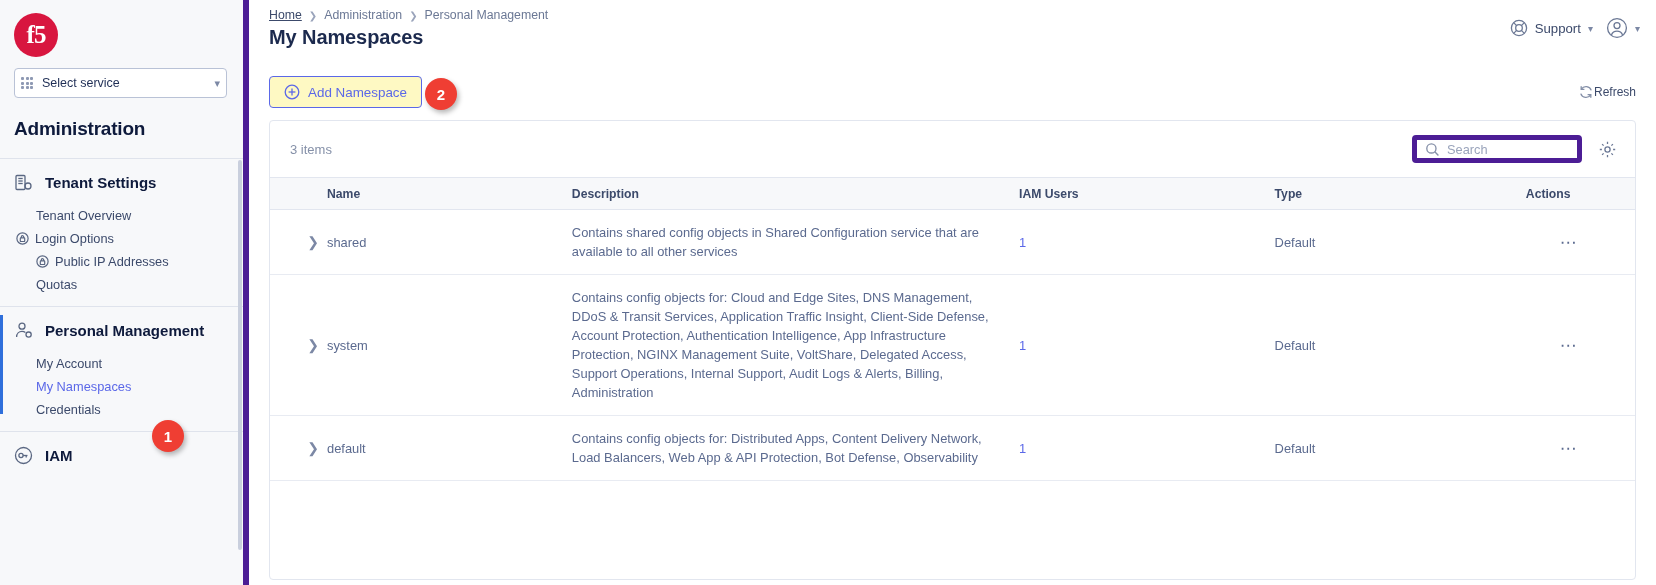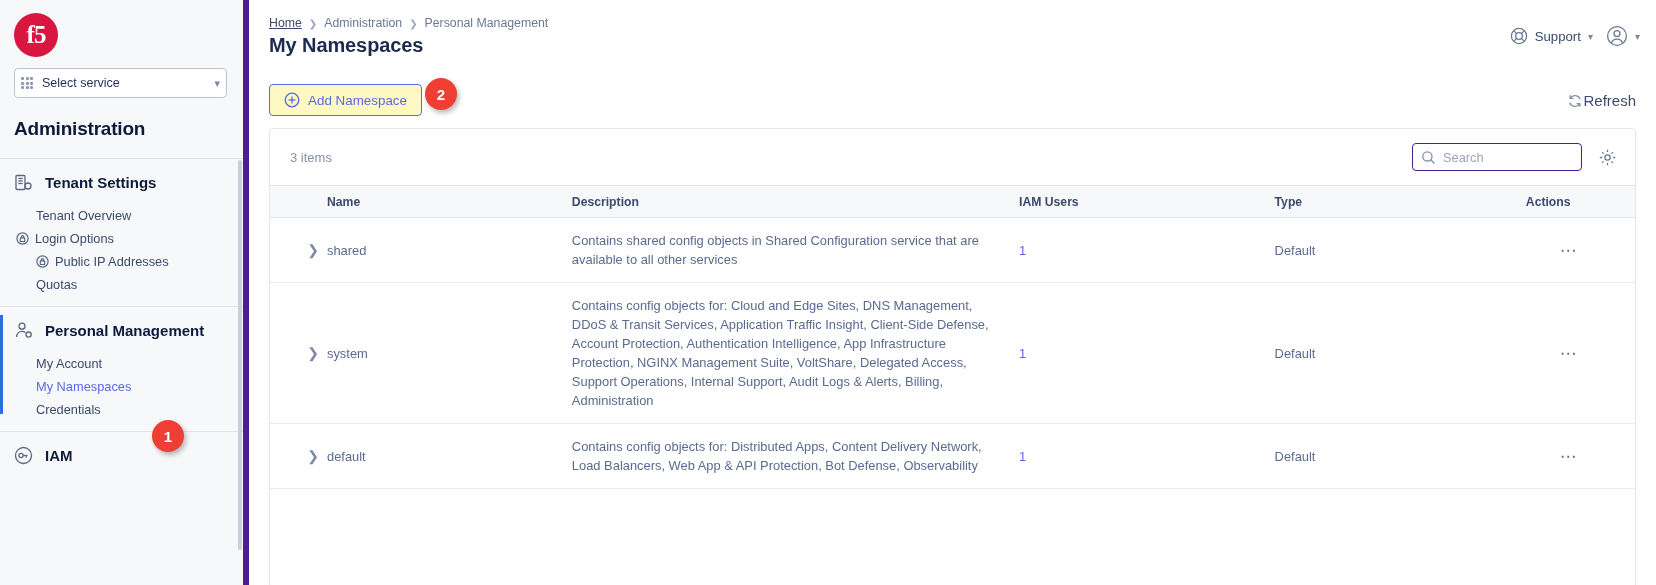--- a/index.html
+++ b/index.html
@@ -72,21 +72,21 @@
   .nav-sub.link-active { color: #5b68e8; }
   .lock-ico { width: 13px; height: 13px; flex: 0 0 13px; color: #5a6782; margin-left: -18px; }
   .nav-sep { height: 1px; background: #dfe3ec; margin: 9px 0 0 0; }
 
   .scroll-track {
     position: absolute; right: 1px; top: 160px; width: 4px; height: 390px;
     background: #c9cfdd; border-radius: 3px;
   }
 
   
-  .main { flex: 1; height: 561px; background: #ffffff; position: relative; margin-top: 8px; }
+  .main { flex: 1; height: 561px; background: #ffffff; position: relative; }
   .topbar {
     height: 62px; display: flex; align-items: flex-start;
     padding: 8px 18px 0 20px; position: relative;
   }
   .crumbs { font-size: 12.3px; color: #6b7895; display: flex; align-items: center; gap: 7px; }
   .crumbs .home { color: #3c4a6b; text-decoration: underline; }
   .crumbs .sep { color: #9aa4bb; font-size: 10px; }
   .page-title { font-size: 20px; color: #1c2a4e; margin-top: 4px; letter-spacing: -0.1px; }
   .top-right {
     position: absolute; right: 16px; top: 17px;
@@ -100,21 +100,21 @@
   .toolbar { height: 58px; position: relative; padding: 14px 20px 0 20px; }
   .add-btn {
     display: inline-flex; align-items: center; gap: 8px;
     height: 32px; padding: 0 14px;
     border: 1px solid #5b68e8; border-radius: 4px;
     color: #5b68e8; font-size: 13.4px; background: #fef9c3;
   }
   .refresh {
     position: absolute; right: 20px; top: 22px;
     display: flex; align-items: center; gap: 0;
-    font-size: 15px; color: #3c4a6b;
+    font-size: 12px; color: #3c4a6b;
   }
 
   
   .badge {
     position: absolute; width: 32px; height: 32px; border-radius: 50%;
     background: #ef3e33; color: #ffffff;
     display: flex; align-items: center; justify-content: center;
     font-size: 15px; font-weight: bold;
     box-shadow: 2px 3px 5px rgba(0,0,0,0.28);
   }
@@ -127,21 +127,21 @@
     background: #ffffff; height: 460px; overflow: hidden;
   }
   .card-head {
     height: 56px; display: flex; align-items: center;
     padding: 0 18px 0 20px;
   }
   .items-count { font-size: 13px; color: #8590a8; }
   .search-box {
     margin-left: auto;
     width: 170px; height: 28px;
-    border: 1px solid #4c1d95; border-radius: 4px;
+    border: 5px solid #4c1d95; border-radius: 4px;
     display: flex; align-items: center; gap: 7px; padding: 0 8px;
   }
   .search-box .ph { font-size: 12.8px; color: #9aa4bb; }
   .gear { margin-left: 16px; color: #6b7895; }
 
   table { width: 100%; border-collapse: collapse; table-layout: fixed; }
   thead th {
     background: #f7f8fa;
     border-top: 1px solid #e2e6ef; border-bottom: 1px solid #e2e6ef;
     height: 32px; font-size: 12.2px; font-weight: bold; color: #3c4a6b;

